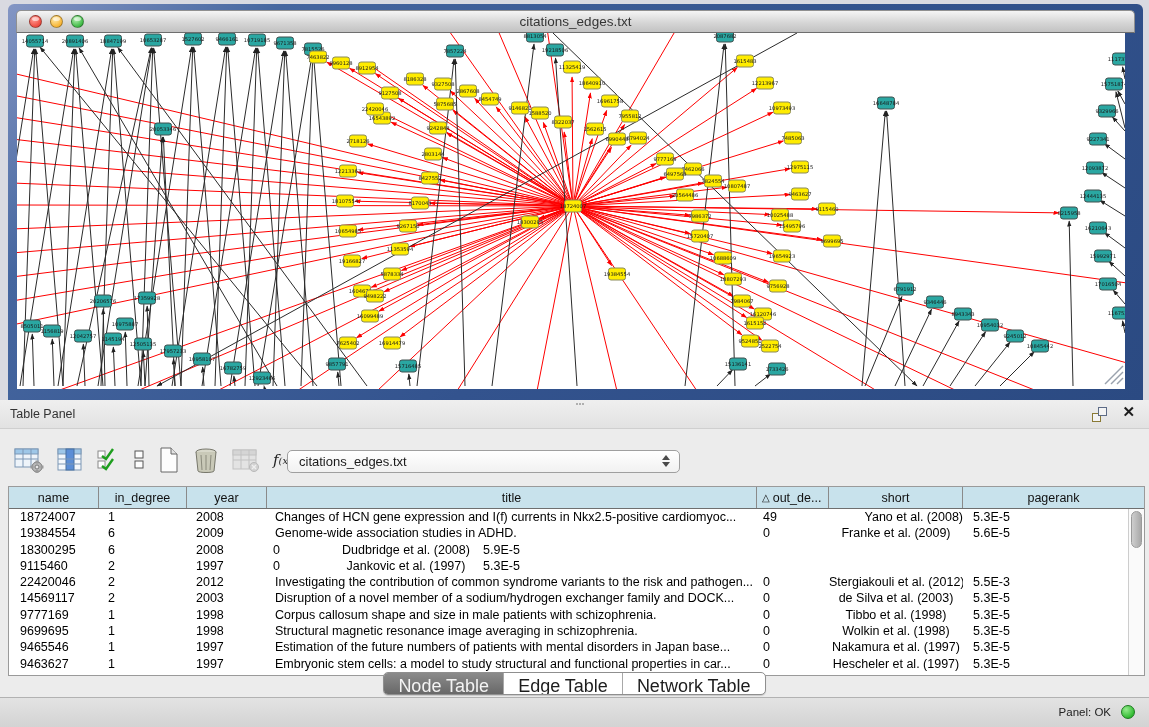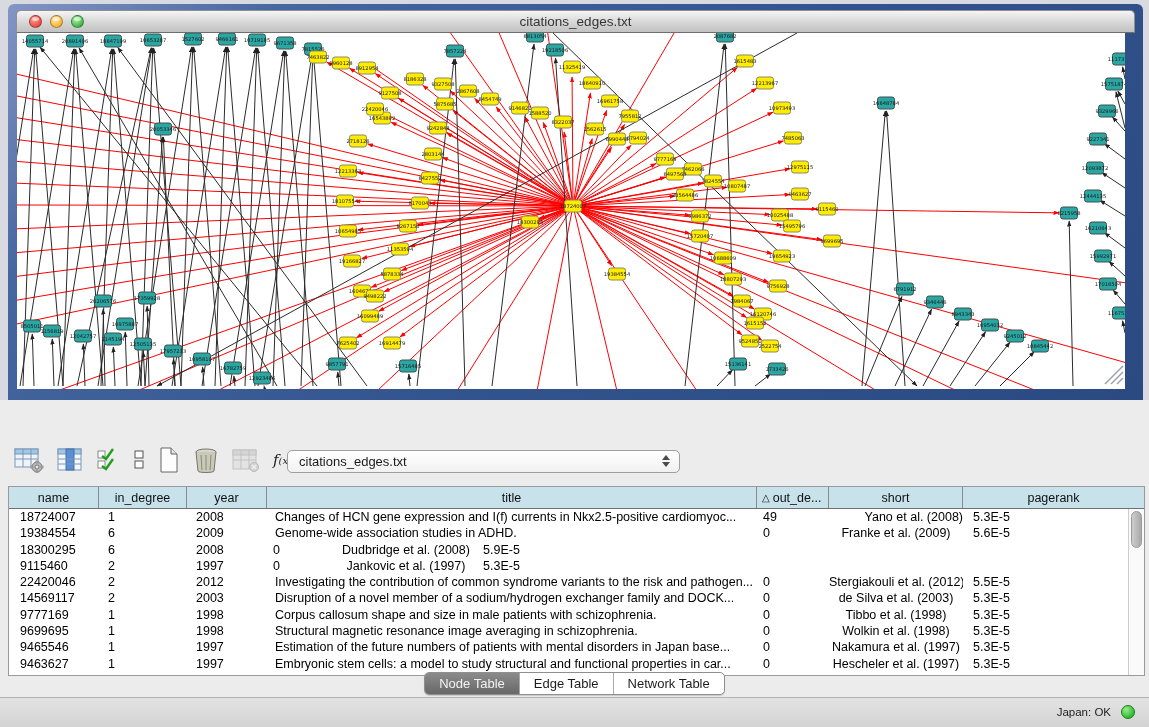--- a/index.html
+++ b/index.html
@@ -69,21 +69,21 @@
   .td.c-name { padding-left:11px; } .td.c-in { padding-left:9px; } .td.c-year { padding-left:9px; }
   .td.c-title { padding-left:8px; } .td.c-out { padding-left:6px; } .td.c-pr { padding-left:10px; }
   .td.c-short { text-align:center; }
   .vscroll { position:absolute; right:0; top:22px; width:16px; bottom:0; background:#fafafa; border-left:1px solid #cdcdcd; }
   .vthumb { position:absolute; left:2px; top:2px; width:11px; height:37px; border-radius:6px;
     background:linear-gradient(90deg,#cecece,#a8a8a8); border:1px solid #9a9a9a; cursor:pointer; }
 
   .tabs-wrap { position:absolute; left:0; right:0; top:272px; height:24px; display:flex; justify-content:center; }
   .seg { display:flex; border:1px solid #8f8f8f; border-radius:5px; overflow:hidden; background:#fff; height:23px;
          box-shadow:0 1px 1px rgba(0,0,0,.15); }
-  .seg .tab { padding:3px 14px 0 14px; font-size:13px; color:#1d1d1d; border-left:1px solid #a8a8a8; cursor:pointer; }
+  .seg .tab { padding:3px 14px 0 14px; font-size:18px; color:#1d1d1d; border-left:1px solid #a8a8a8; cursor:pointer; }
   .seg .tab:first-child { border-left:none; }
   .seg .tab.sel { background:linear-gradient(#8b8b8b,#686868); color:#f3f3f3; }
 
   .statusbar { position:absolute; left:0; right:0; bottom:0; height:30px;
     background:linear-gradient(#e3e3e3,#d3d3d3); border-top:1px solid #b2b2b2; }
   .mem { position:absolute; right:38px; top:8px; font-size:11.5px; color:#222; }
   .memdot { position:absolute; right:14px; top:7px; width:14px; height:14px; border-radius:50%;
     background:radial-gradient(circle at 35% 30%, #96ec8e, #33bb33 70%, #1f8f22); border:1px solid #1d7a20; cursor:pointer; }
 
   
@@ -526,20 +526,33 @@
       <g id="g-grip">
           <line x1="1088" y1="351" x2="1106" y2="333" class="grip-l"></line>
           <line x1="1094" y1="351" x2="1106" y2="339" class="grip-l"></line>
           <line x1="1100" y1="351" x2="1106" y2="345" class="grip-l"></line>
         </g>
     </svg>
   </div>
 </div>
 
 <div class="tp">
+  <div class="tp-header">
+    <span class="tp-title">Table Panel</span>
+    <span class="divider-grip">
+        <i></i>
+        <i></i>
+        <i></i>
+      </span>
+    <span class="float-btn">
+        <span class="sq1"></span>
+        <span class="sq2"></span>
+      </span>
+    <span class="close-btn">✕</span>
+  </div>
 
   <div class="toolbar">
     <span class="tool">
       <svg class="mi" width="30" height="27">
           <rect x="1" y="2" width="23" height="18" fill="#eef4fa" stroke="#7d97b5"></rect>
           <rect x="1" y="2" width="23" height="5" fill="#9ec7e8" stroke="#7d97b5"></rect>
           <line x1="9" y1="2" x2="9" y2="20" stroke="#7d97b5"></line>
           <line x1="17" y1="2" x2="17" y2="20" stroke="#7d97b5"></line>
           <line x1="1" y1="12" x2="24" y2="12" stroke="#7d97b5"></line>
           <circle cx="23" cy="20" r="5" fill="#b9b9b9" stroke="#7a7a7a"></circle>
@@ -670,21 +683,21 @@
           <div class="td c-short" style="width: 134px;">Jankovic et al. (1997)</div>
           <div class="td c-pr" style="width: 165px;">5.3E-5</div>
         </div>
         <div class="tr">
           <div class="td c-name" style="width: 90px;">22420046</div>
           <div class="td c-in" style="width: 88px;">2</div>
           <div class="td c-year" style="width: 80px;">2012</div>
           <div class="td c-title" style="width: 490px;">Investigating the contribution of common syndrome variants to the risk and pathogen...</div>
           <div class="td c-out" style="width: 72px;">0</div>
           <div class="td c-short" style="width: 134px;">Stergiakouli et al. (2012)</div>
-          <div class="td c-pr" style="width: 165px;">5.5E-5</div>
+          <div class="td c-pr" style="width: 165px;">5.5E-3</div>
         </div>
         <div class="tr">
           <div class="td c-name" style="width: 90px;">14569117</div>
           <div class="td c-in" style="width: 88px;">2</div>
           <div class="td c-year" style="width: 80px;">2003</div>
           <div class="td c-title" style="width: 490px;">Disruption of a novel member of a sodium/hydrogen exchanger family and DOCK...</div>
           <div class="td c-out" style="width: 72px;">0</div>
           <div class="td c-short" style="width: 134px;">de Silva et al. (2003)</div>
           <div class="td c-pr" style="width: 165px;">5.3E-5</div>
         </div>
@@ -732,16 +745,16 @@
 
   <div class="tabs-wrap">
     <div class="seg" id="seg">
         <div class="tab sel">Node Table</div>
         <div class="tab">Edge Table</div>
         <div class="tab">Network Table</div>
       </div>
   </div>
 
   <div class="statusbar">
-    <span class="mem">Japan: OK</span>
+    <span class="mem">Panel: OK</span>
     <span class="memdot"></span>
   </div>
 </div>
 
 </body></html>

